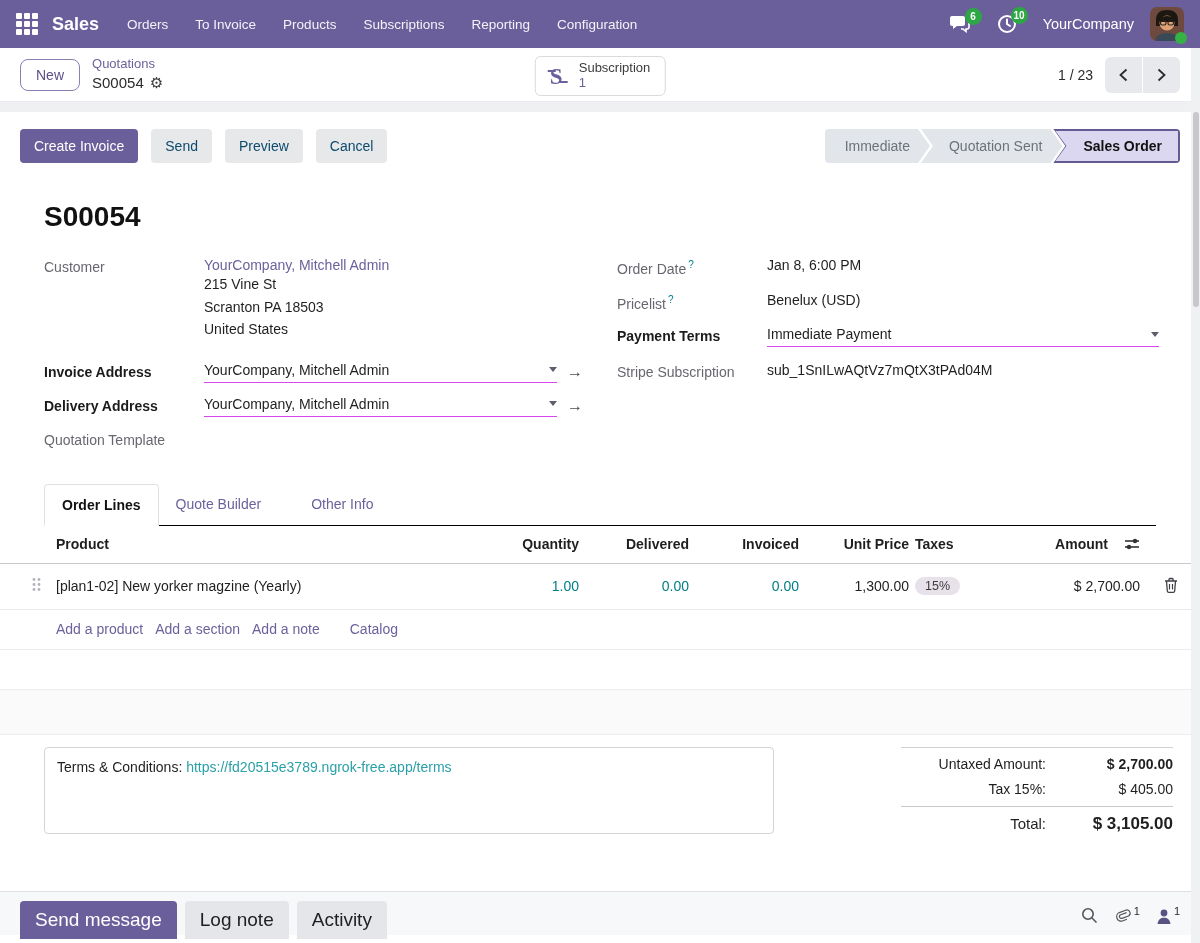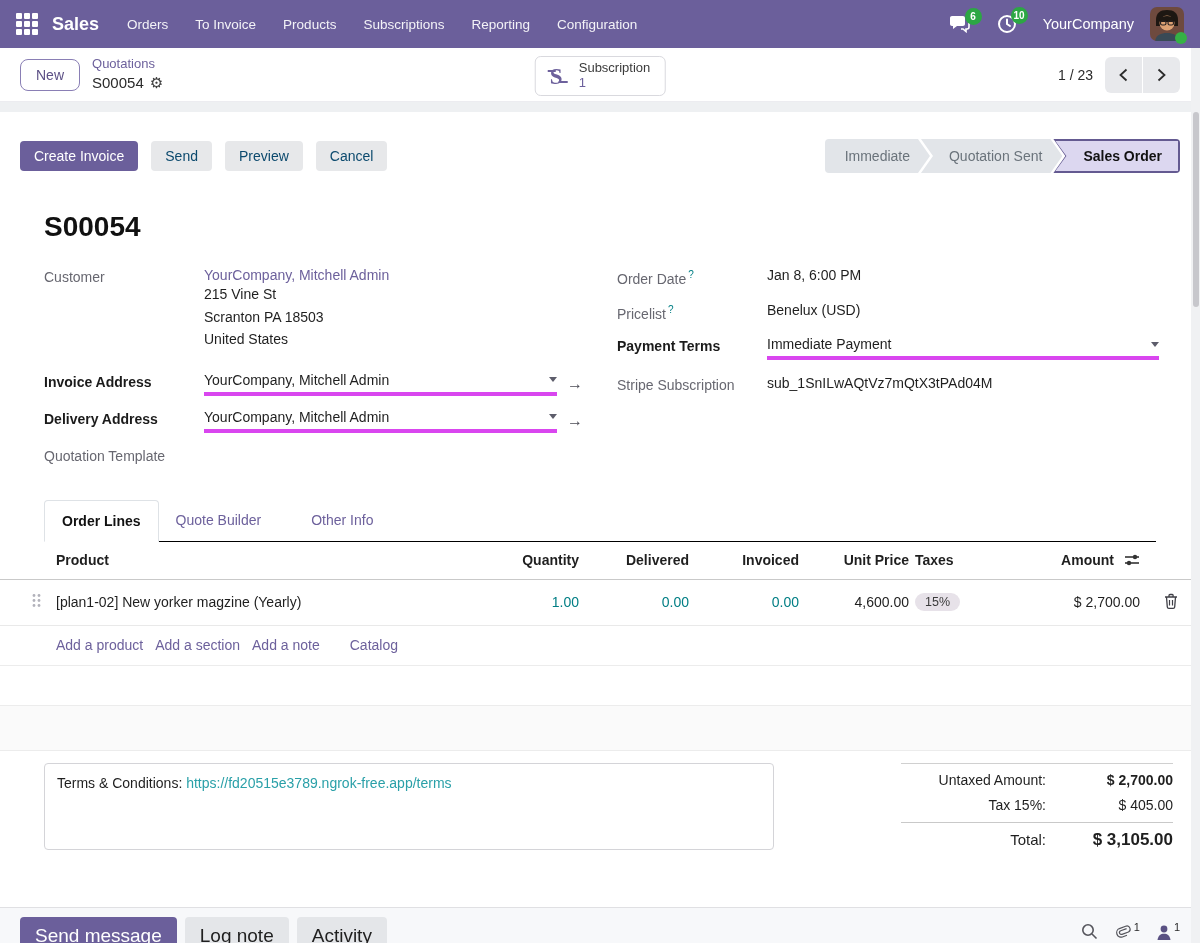--- a/index.html
+++ b/index.html
@@ -36,21 +36,21 @@
   .pager { position:absolute; right:20px; top:0; height:54px; display:flex; align-items:center; gap:12px; }
   .pager-text { font-size:14px; color:#2b2b2b; }
   .pager-btns { display:flex; gap:1px; }
   .pager-btn { width:37px; height:36px; background:#e8e9ec; border:none; display:flex; align-items:center; justify-content:center; cursor:pointer; }
   .pager-btn.prev { border-radius:6px 0 0 6px; }
   .pager-btn.next { border-radius:0 6px 6px 0; }
 
   .page-gap { height:10px; background:#eef0f2; }
 
   
-  .actionbar { background:#fff; display:flex; align-items:center; padding:27px 20px 10px; }
+  .actionbar { background:#fff; display:flex; padding:17px 20px 10px; }
   .btn { font-size:14px; padding:7px 14px; border-radius:4px; border:none; cursor:pointer; margin-right:13px; }
   .btn-primary { background:#6b5f9b; color:#fff; }
   .btn-sec { background:#e7e8ea; color:#0c4a6e; }
   .statusbar { margin-left:auto; display:flex; height:34px; }
   .step { display:flex; align-items:center; font-size:14px; color:#6a737b; background:#e2e5e9; padding:0 20px 0 28px; position:relative; }
   .step.first { padding-left:20px; border-radius:4px 0 0 4px; clip-path:polygon(0 0,calc(100% - 12px) 0,100% 50%,calc(100% - 12px) 100%,0 100%); }
   .step.mid { margin-left:-9px; clip-path:polygon(0 0,calc(100% - 12px) 0,100% 50%,calc(100% - 12px) 100%,0 100%,12px 50%); }
   .step.active { margin-left:-9px; background:#645a91; color:#111; font-weight:700; padding:0 18px 0 30px;
     clip-path:polygon(0 0,100% 0,100% 100%,0 100%,12px 50%); border-radius:0 4px 4px 0; }
   .step.active::before { content:""; position:absolute; inset:2px; background:#dcd7f0;
@@ -67,41 +67,41 @@
   .fcol-right { flex:1; padding-left:11px; }
   .frow { display:flex; margin-bottom:13px; }
   .flabel { width:160px; flex:none; font-size:14px; color:#676770; padding-top:2px; }
   .fcol-right .flabel { width:150px; }
   .flabel.bold { color:#1b1b1b; font-weight:700; }
   .sup-q { color:#017e84; font-size:10px; vertical-align:super; margin-left:2px; }
   .fvalue { font-size:14px; color:#1f1f1f; }
   .link-purple { color:#6d619c; cursor:pointer; }
   .addr-line { line-height:22.5px; }
   .m2o { display:flex; align-items:center; }
-  .m2o-field { display:flex; align-items:center; justify-content:space-between; border-bottom:4px solid #d946ef; padding-bottom:4px; }
+  .m2o-field { display:flex; align-items:center; justify-content:space-between; border-bottom:1px solid #d946ef; padding-bottom:4px; }
   .m2o-field.w-left { width:353px; }
   .m2o-field.w-right { width:392px; }
   .caret { width:0; height:0; border-left:4px solid transparent; border-right:4px solid transparent; border-top:5px solid #5d5d6b; margin-left:8px; cursor:pointer; }
   .int-link { font-size:16px; color:#4b4b55; margin-left:10px; cursor:pointer; }
   .customer-row { margin-bottom:21px; }
 
   
   .tabs { display:flex; border-bottom:1px solid #000000; margin-top:22px; padding:0; }
   .tab { font-size:14px; padding:12px 17px; cursor:pointer; color:#6d619c; position:relative; top:1px; }
   .tab.active { background:#fff; color:#111; font-weight:700; border:1px solid #dee2e6; border-bottom:1px solid #fff; border-radius:4px 4px 0 0; }
 
   .olist { width:100%; }
   .ogrid { display:grid; grid-template-columns:24px 1fr 100px 110px 110px 110px 60px 165px 38px; align-items:center; }
   .ohead { padding:0 22px 0 32px; height:38px; border-bottom:1px solid #c9c9c9; font-weight:700; font-size:14px; }
   .ohead .num { text-align:right; padding-right:6px; }
   .orow { padding:0 22px 0 32px; height:46px; border-bottom:1px solid #e9e9e9; font-size:14px; }
   .orow .num { text-align:right; padding-right:6px; }
   .teal { color:#017e84; }
   .pill { display:inline-block; background:#e7e2e9; border-radius:10px; padding:2px 10px; font-size:12.5px; color:#3b3b3b; }
-  .amount-head { display:flex; align-items:center; justify-content:flex-end; gap:10px; padding-right:0; }
+  .amount-head { display:flex; align-items:center; justify-content:flex-end; gap:16px; padding-right:0; }
   .addrow { padding:11px 22px 12px 56px; border-bottom:1px solid #ececec; font-size:14px; display:flex; gap:12px; }
   .addrow .alink { color:#6d619c; cursor:pointer; }
   .addrow .catalog { margin-left:18px; }
   .blank-band { height:40px; border-bottom:1px solid #ececec; }
   .blank-band.alt { height:45px; background:#fafafa; }
 
   
   .foot { display:flex; padding:12px 27px 0 44px; }
   .terms-box { width:730px; border:1px solid #d4d4d8; border-radius:4px; padding:11px 12px 26px; font-size:14px; }
   .terms-link { color:#2aa0a8; cursor:pointer; }
@@ -333,21 +333,21 @@
             <circle cx="2" cy="7.5" r="1.4" fill="#b2b2bb"></circle>
             <circle cx="7" cy="7.5" r="1.4" fill="#b2b2bb"></circle>
             <circle cx="2" cy="12.5" r="1.4" fill="#b2b2bb"></circle>
             <circle cx="7" cy="12.5" r="1.4" fill="#b2b2bb"></circle>
           </svg>
       </div>
       <div>[plan1-02] New yorker magzine (Yearly)</div>
       <div class="num teal">1.00</div>
       <div class="num teal">0.00</div>
       <div class="num teal">0.00</div>
-      <div class="num">4,600.00</div>
+      <div class="num">1,300.00</div>
       <div><span class="pill">15%</span></div>
       <div class="num" style="padding-right:0;">$ 2,700.00</div>
       <div style="text-align:right;">
         <svg width="14" height="16" viewBox="0 0 14 16">
             <path d="M1 4h12M5 4V2.5A1 1 0 0 1 6 1.5h2a1 1 0 0 1 1 1.5V4M2.5 4l.8 10a1.5 1.5 0 0 0 1.5 1.3h4.4a1.5 1.5 0 0 0 1.5-1.3l.8-10" fill="none" stroke="#3f3f46" stroke-width="1.3"></path>
             <line x1="5.5" y1="7" x2="5.5" y2="12.5" stroke="#3f3f46" stroke-width="1.2"></line>
             <line x1="8.5" y1="7" x2="8.5" y2="12.5" stroke="#3f3f46" stroke-width="1.2"></line>
           </svg>
       </div>
     </div>

